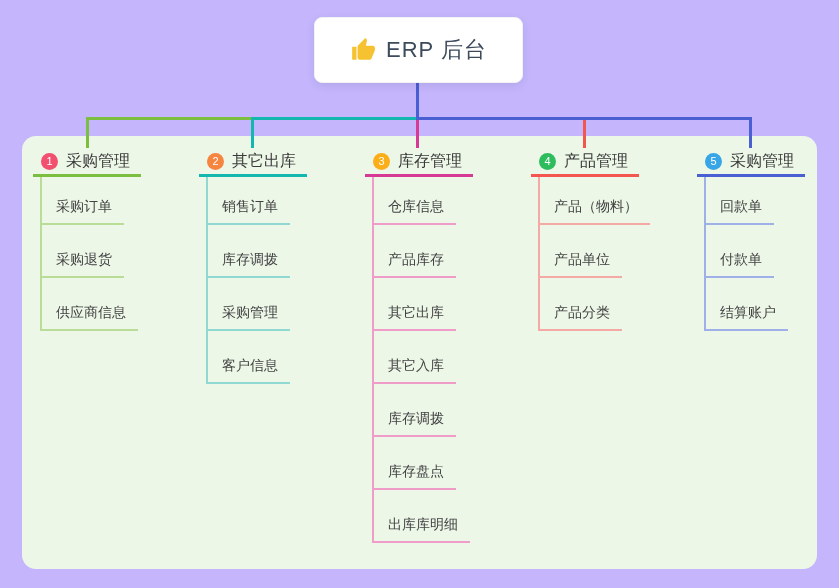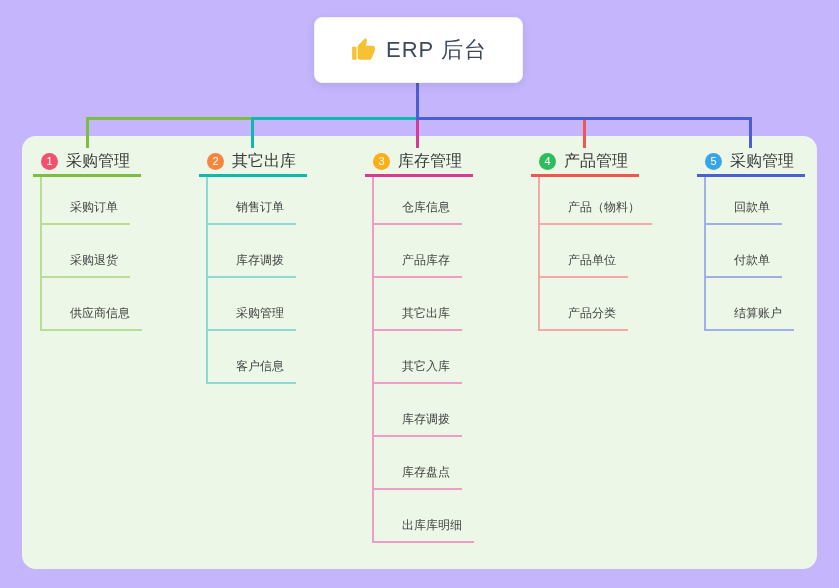--- a/index.html
+++ b/index.html
@@ -85,21 +85,21 @@
     margin-left:7px;
     width:max-content;
     height:53px;
     display:flex; align-items:flex-end;
     padding:0 12px 7px 16px;
     border-bottom:2px solid var(--cl);
     cursor:default;
   }
   .child:first-child { height:48px; }
   .child span {
-    font-size:12px; color:#424242; white-space:nowrap;margin-left:14px;
+    font-size:14px; color:#424242; white-space:nowrap;
   }
 </style>
 </head>
 <body>
 
 <div class="stage" style="--panel-bg: #edf7e8; --root-line: #4a5fd1;">
 
   <div class="panel"></div>
 
   <div class="conn h" style="left: 86px; width: 167px; --c: #7cbe3f; --cl: #b9dc96; --badge: #f1506e;"></div>

